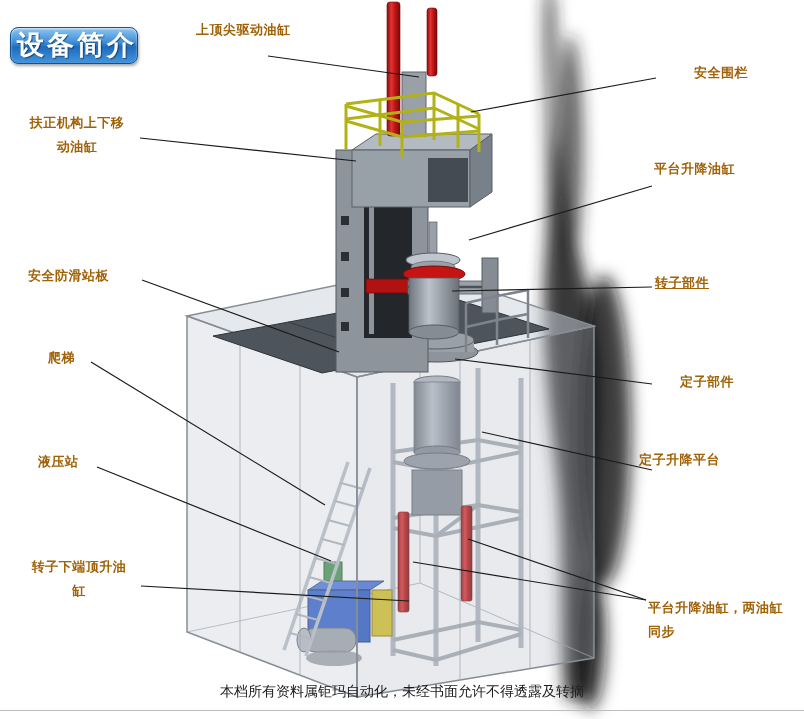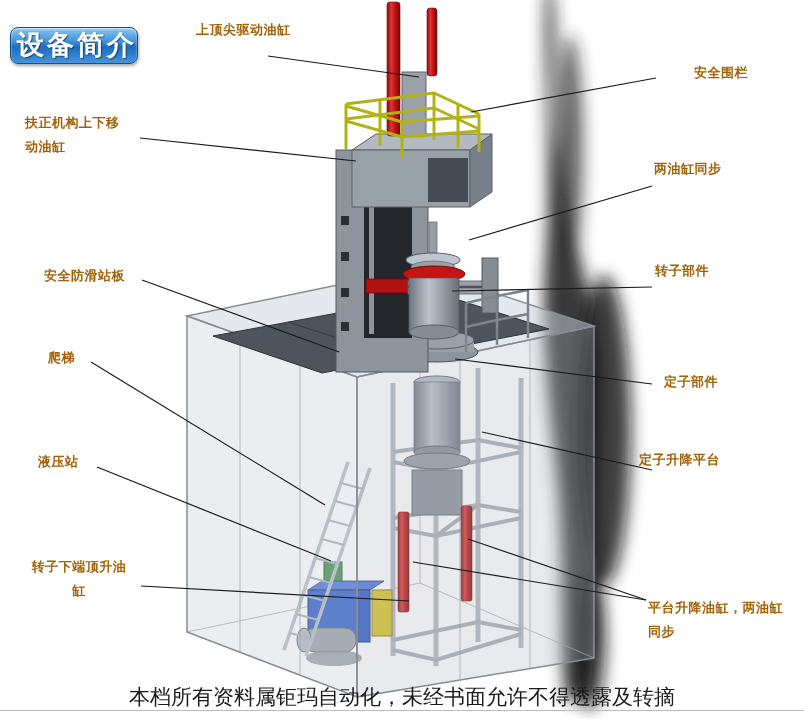--- a/index.html
+++ b/index.html
@@ -18,21 +18,21 @@
     background:linear-gradient(180deg,#8cc6f2 0%, #3f8fd8 40%, #1e6cbe 55%, #4494dc 100%);
     border:1px solid #14518f; border-radius:8px;
     box-shadow: inset 0 1px 2px rgba(255,255,255,.7), 1px 2px 3px rgba(0,0,0,.35);
     color:#fff; font-weight:bold; font-size:27px; line-height:35px;
     text-align:right; letter-spacing:3px;
     text-shadow:1px 1px 1px rgba(0,0,0,.45);
   }
   #footer {
     position:absolute; top:683px; left:402px; transform:translateX(-50%);
     font-family:"Liberation Serif", serif;
-    font-size:21px; color:#1a1a1a; white-space:nowrap;
+    font-size:14px; color:#1a1a1a; white-space:nowrap;
   }
   .bottom-rule {
     position:absolute; left:0; top:710px; width:804px;
     border-top:1px solid #bdbdbd;
   }
 </style>
 </head>
 <body>
 
 <svg id="machine-svg" width="804" height="719" viewBox="0 0 804 719" xmlns="http://www.w3.org/2000/svg">
@@ -228,31 +228,31 @@
     <line x1="646" y1="600" x2="413" y2="562"></line>
   </g>
 </svg>
 
 <div id="badge">设备简介</div>
 
 <div class="label" style="left:196px; top:18px; width:122px;">上顶尖驱动油缸</div>
 
 <div class="label" style="left:658px; top:61px;margin-left:36px;">安全围栏</div>
 
-<div class="label" style="left:25px; top:111px; width:104px;">扶正机构上下移动油缸</div>
-
-<div class="label" style="left:654px; top:157px; width:104px;">两油缸同步</div>
-
-<div class="label" style="left:44px; top:264px;">安全防滑站板</div>
-
-<div class="label" style="left:655px; top:259px;">转子部件</div>
+<div class="label" style="left:25px; top:111px; width:104px;text-align:center;">扶正机构上下移动油缸</div>
+
+<div class="label" style="left:654px; top:157px; width:104px;">平台升降油缸</div>
+
+<div class="label" style="left:28px; top:264px;">安全防滑站板</div>
+
+<div class="label" style="left:655px; top:271px;text-decoration:underline;">转子部件</div>
 
 <div class="label" style="left:48px; top:346px;">爬梯</div>
 
-<div class="label" style="left:664px; top:370px;">定子部件</div>
+<div class="label" style="left:680px; top:370px;">定子部件</div>
 
 <div class="label" style="left:38px; top:450px;">液压站</div>
 
 <div class="label" style="left:639px; top:448px; width:104px;">定子升降平台</div>
 
 <div class="label" style="left:27px; top:555px; width:104px;text-align:center;">转子下端顶升油缸</div>
 
 <div class="label" style="left:648px; top:596px; width:142px;">平台升降油缸，两油缸同步</div>
 
 <div id="footer">本档所有资料属钜玛自动化，未经书面允许不得透露及转摘</div>

